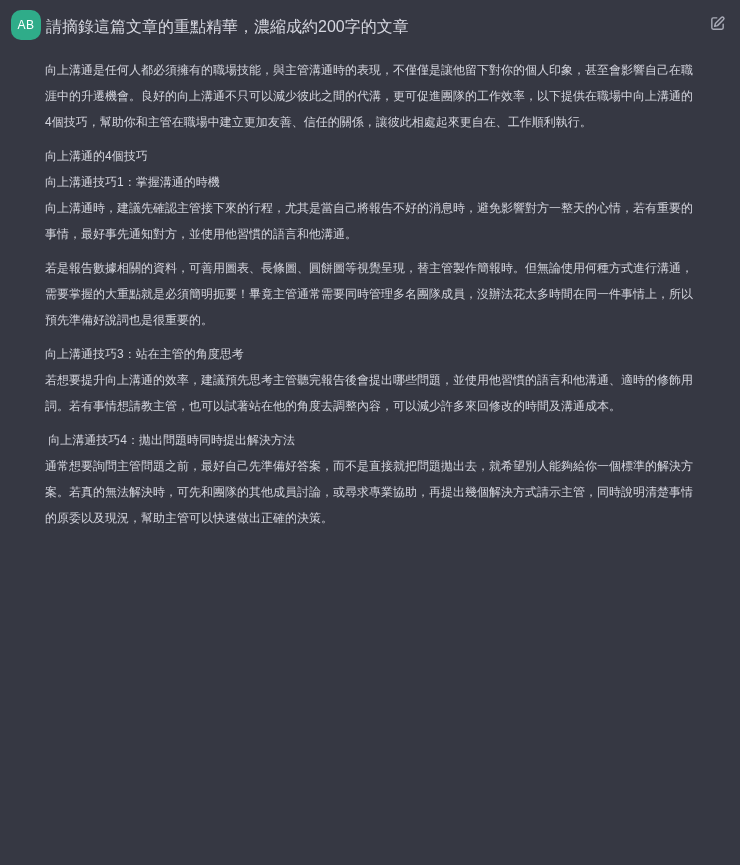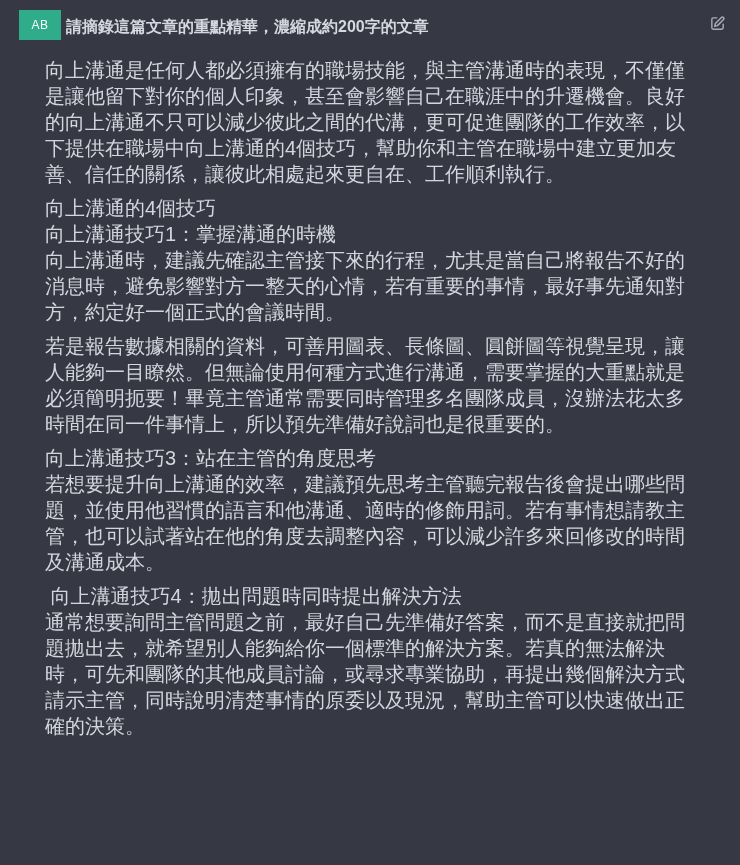--- a/index.html
+++ b/index.html
@@ -14,59 +14,58 @@
     background: #363843;
     box-sizing: border-box;
     padding: 10px 10px 0 11px;
     overflow: hidden;
   }
   .msg-header {
     display: flex;
     align-items: flex-start;
   }
   .avatar {
-    width: 42px;
+    width: 30px;
     height: 30px;
-    border-radius: 0;
+    border-radius: 10px;
     background: #2fac89;
     color: #ffffff;
     font-size: 12px;
     line-height: 30px;
     text-align: center;
     flex: 0 0 auto;
     letter-spacing: 0.5px;
-    margin-left: 8px;
   }
   .prompt {
     margin-left: 5px;
     padding-top: 4px;
     color: #d6d7e0;
     font-size: 16px;
     line-height: 26px;
-    font-weight: bold;
+    font-weight: normal;
     flex: 1 1 auto;
   }
   .edit-btn {
     margin-left: auto;
     margin-top: 3px;
     margin-right: 2px;
     background: transparent;
     border: none;
     padding: 2px;
     cursor: pointer;
     color: #aaacb8;
     flex: 0 0 auto;
   }
   .edit-btn svg { display: block; }
   .article {
     margin-left: 34px;
     margin-top: 17px;
     width: 651px;
     color: #d4d5de;
-    font-size: 20px;
+    font-size: 12px;
     line-height: 26px;
   }
   .para {
     margin: 0 0 8px 0;
     white-space: pre-wrap;
     word-break: break-all;
   }
   .para:last-child { margin-bottom: 8px; }
 </style>
 </head>
@@ -82,20 +81,20 @@
           <path d="M11 4H6a2 2 0 0 0-2 2v12a2 2 0 0 0 2 2h12a2 2 0 0 0 2-2v-5"></path>
           <path d="M17.5 3.5a2.121 2.121 0 0 1 3 3L12 15l-4 1 1-4 8.5-8.5z"></path>
         </svg>
       </span>
     </button>
   </div>
   <div class="article" id="article">
       <p class="para">向上溝通是任何人都必須擁有的職場技能，與主管溝通時的表現，不僅僅是讓他留下對你的個人印象，甚至會影響自己在職涯中的升遷機會。良好的向上溝通不只可以減少彼此之間的代溝，更可促進團隊的工作效率，以下提供在職場中向上溝通的4個技巧，幫助你和主管在職場中建立更加友善、信任的關係，讓彼此相處起來更自在、工作順利執行。</p>
       <p class="para">向上溝通的4個技巧
 向上溝通技巧1：掌握溝通的時機
-向上溝通時，建議先確認主管接下來的行程，尤其是當自己將報告不好的消息時，避免影響對方一整天的心情，若有重要的事情，最好事先通知對方，約定好一個正式的會議時間。</p>
-      <p class="para">若是報告數據相關的資料，可善用圖表、長條圖、圓餅圖等視覺呈現，讓人能夠一目瞭然。但無論使用何種方式進行溝通，需要掌握的大重點就是必須簡明扼要！畢竟主管通常需要同時管理多名團隊成員，沒辦法花太多時間在同一件事情上，所以預先準備好說詞也是很重要的。</p>
+向上溝通時，建議先確認主管接下來的行程，尤其是當自己將報告不好的消息時，避免影響對方一整天的心情，若有重要的事情，最好事先通知對方，並使用他習慣的語言和他溝通。</p>
+      <p class="para">若是報告數據相關的資料，可善用圖表、長條圖、圓餅圖等視覺呈現，替主管製作簡報時。但無論使用何種方式進行溝通，需要掌握的大重點就是必須簡明扼要！畢竟主管通常需要同時管理多名團隊成員，沒辦法花太多時間在同一件事情上，所以預先準備好說詞也是很重要的。</p>
       <p class="para">向上溝通技巧3：站在主管的角度思考
 若想要提升向上溝通的效率，建議預先思考主管聽完報告後會提出哪些問題，並使用他習慣的語言和他溝通、適時的修飾用詞。若有事情想請教主管，也可以試著站在他的角度去調整內容，可以減少許多來回修改的時間及溝通成本。</p>
       <p class="para"> 向上溝通技巧4：拋出問題時同時提出解決方法
 通常想要詢問主管問題之前，最好自己先準備好答案，而不是直接就把問題拋出去，就希望別人能夠給你一個標準的解決方案。若真的無法解決時，可先和團隊的其他成員討論，或尋求專業協助，再提出幾個解決方式請示主管，同時說明清楚事情的原委以及現況，幫助主管可以快速做出正確的決策。</p>
     </div>
 </div>
 
 </body></html>

